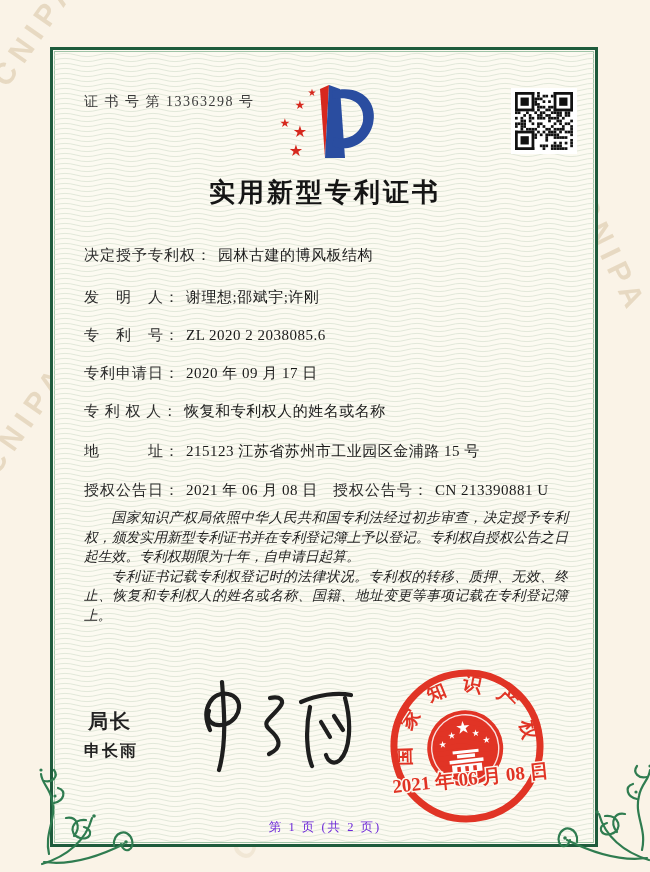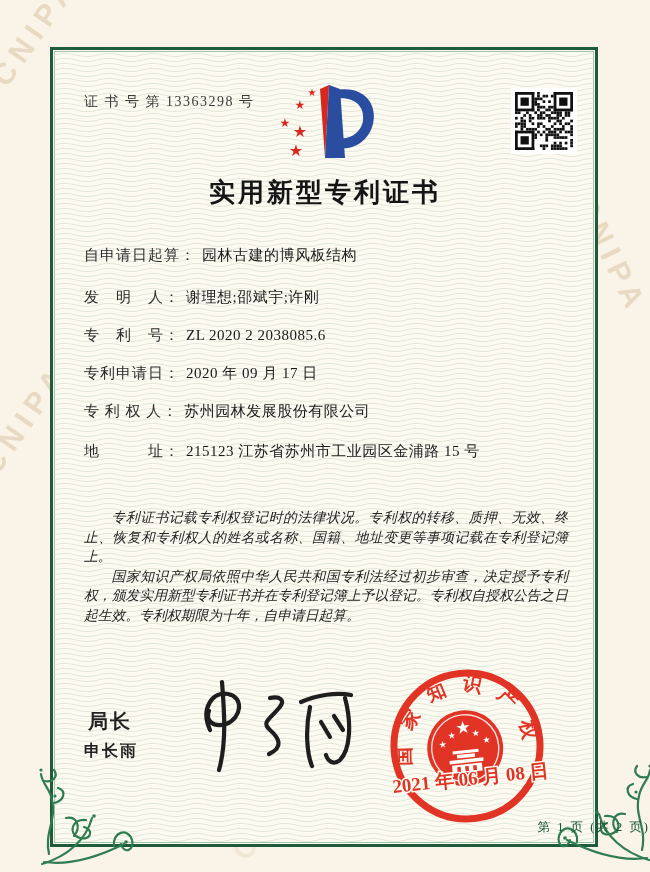--- a/index.html
+++ b/index.html
@@ -67,22 +67,22 @@
   .sig-name{
     position:absolute; left:84px; top:741px; font-size:16px; font-weight:bold;
     font-family:"Liberation Sans","DejaVu Sans",sans-serif; color:#222; letter-spacing:2px;
   }
   .sig-script{position:absolute; left:182px; top:670px;}
   
   .seal{position:absolute; left:372px; top:651px; transform:rotate(-6deg); opacity:.95;}
   .seal text{font-family:"Liberation Serif","DejaVu Serif",serif;}
   
   .footer{
-    position:absolute; left:0; right:0; top:819px; text-align:right;
-    font-size:12.5px; letter-spacing:2px; color:#14532d;
+    position:absolute; left:0; right:0; top:819px; text-align:center;
+    font-size:12.5px; letter-spacing:2px; color:#6d28d9;
   }
 </style>
 </head>
 <body>
 
 <div class="page">
 
   <span class="wm wm-a">CNIPA</span>
   <span class="wm wm-b">CNIPA</span>
   <span class="wm wm-c">CNIPA</span>
@@ -462,41 +462,47 @@
         <rect x="0" y="55.23809523809524" width="19.333333333333332" height="2.761904761904762" fill="#111"></rect>
         <rect x="0" y="38.666666666666664" width="2.761904761904762" height="19.333333333333332" fill="#111"></rect>
         <rect x="16.57142857142857" y="38.666666666666664" width="2.761904761904762" height="19.333333333333332" fill="#111"></rect>
         <rect x="5.523809523809524" y="44.19047619047619" width="8.285714285714285" height="8.285714285714285" fill="#111"></rect>
       </svg>
   </div>
 
   <div class="doc-title">实用新型专利证书</div>
 
   <div class="row r1">
-    <span class="fl">自申请日起算：</span><span class="fv">园林古建的博风板结构</span>
+    <span class="fl">决定授予专利权：</span><span class="fv">园林古建的博风板结构</span>
   </div>
   <div class="row r2">
     <span class="fl">发　明　人：</span><span class="fv">谢理想;邵斌宇;许刚</span>
   </div>
   <div class="row r3">
     <span class="fl">专　利　号：</span><span class="fv">ZL 2020 2 2038085.6</span>
   </div>
   <div class="row r4">
     <span class="fl">专利申请日：</span><span class="fv">2020 年 09 月 17 日</span>
   </div>
   <div class="row r5">
-    <span class="fl">专 利 权 人：</span><span class="fv">苏州园林发展股份有限公司</span>
+    <span class="fl">专 利 权 人：</span><span class="fv">恢复和专利权人的姓名或名称</span>
   </div>
   <div class="row r6">
     <span class="fl">地　　　址：</span><span class="fv">215123 江苏省苏州市工业园区金浦路 15 号</span>
   </div>
+  <div class="row r7">
+    <span class="fl">授权公告日：</span><span class="fv">2021 年 06 月 08 日</span>
+    <span class="fl2">
+      <span class="fl">授权公告号：</span><span class="fv">CN 213390881 U</span>
+    </span>
+  </div>
 
   <div class="body-text">
+    <p>国家知识产权局依照中华人民共和国专利法经过初步审查，决定授予专利权，颁发实用新型专利证书并在专利登记簿上予以登记。专利权自授权公告之日起生效。专利权期限为十年，自申请日起算。</p>
     <p>专利证书记载专利权登记时的法律状况。专利权的转移、质押、无效、终止、恢复和专利权人的姓名或名称、国籍、地址变更等事项记载在专利登记簿上。</p>
-    <p>国家知识产权局依照中华人民共和国专利法经过初步审查，决定授予专利权，颁发实用新型专利证书并在专利登记簿上予以登记。专利权自授权公告之日起生效。专利权期限为十年，自申请日起算。</p>
   </div>
 
   <div class="sig-title">局长</div>
   <div class="sig-name">申长雨</div>
   <svg class="sig-script" width="185" height="112" viewBox="0 0 185 112">
     <g stroke="#1e1e1e" fill="none" stroke-width="4.2" stroke-linecap="round" stroke-linejoin="round">
       <path d="M28,60 C18,38 31,21 46,24 C62,27 60,48 44,54 C31,58 23,50 27,41"></path>
       <path d="M40,12 C42,38 45,72 37,100"></path>
       <path d="M88,28 C98,26 104,30 97,38 C88,49 79,52 88,60 C97,68 102,77 87,84"></path>
       <path d="M119,32 C135,25 155,22 169,25"></path>

